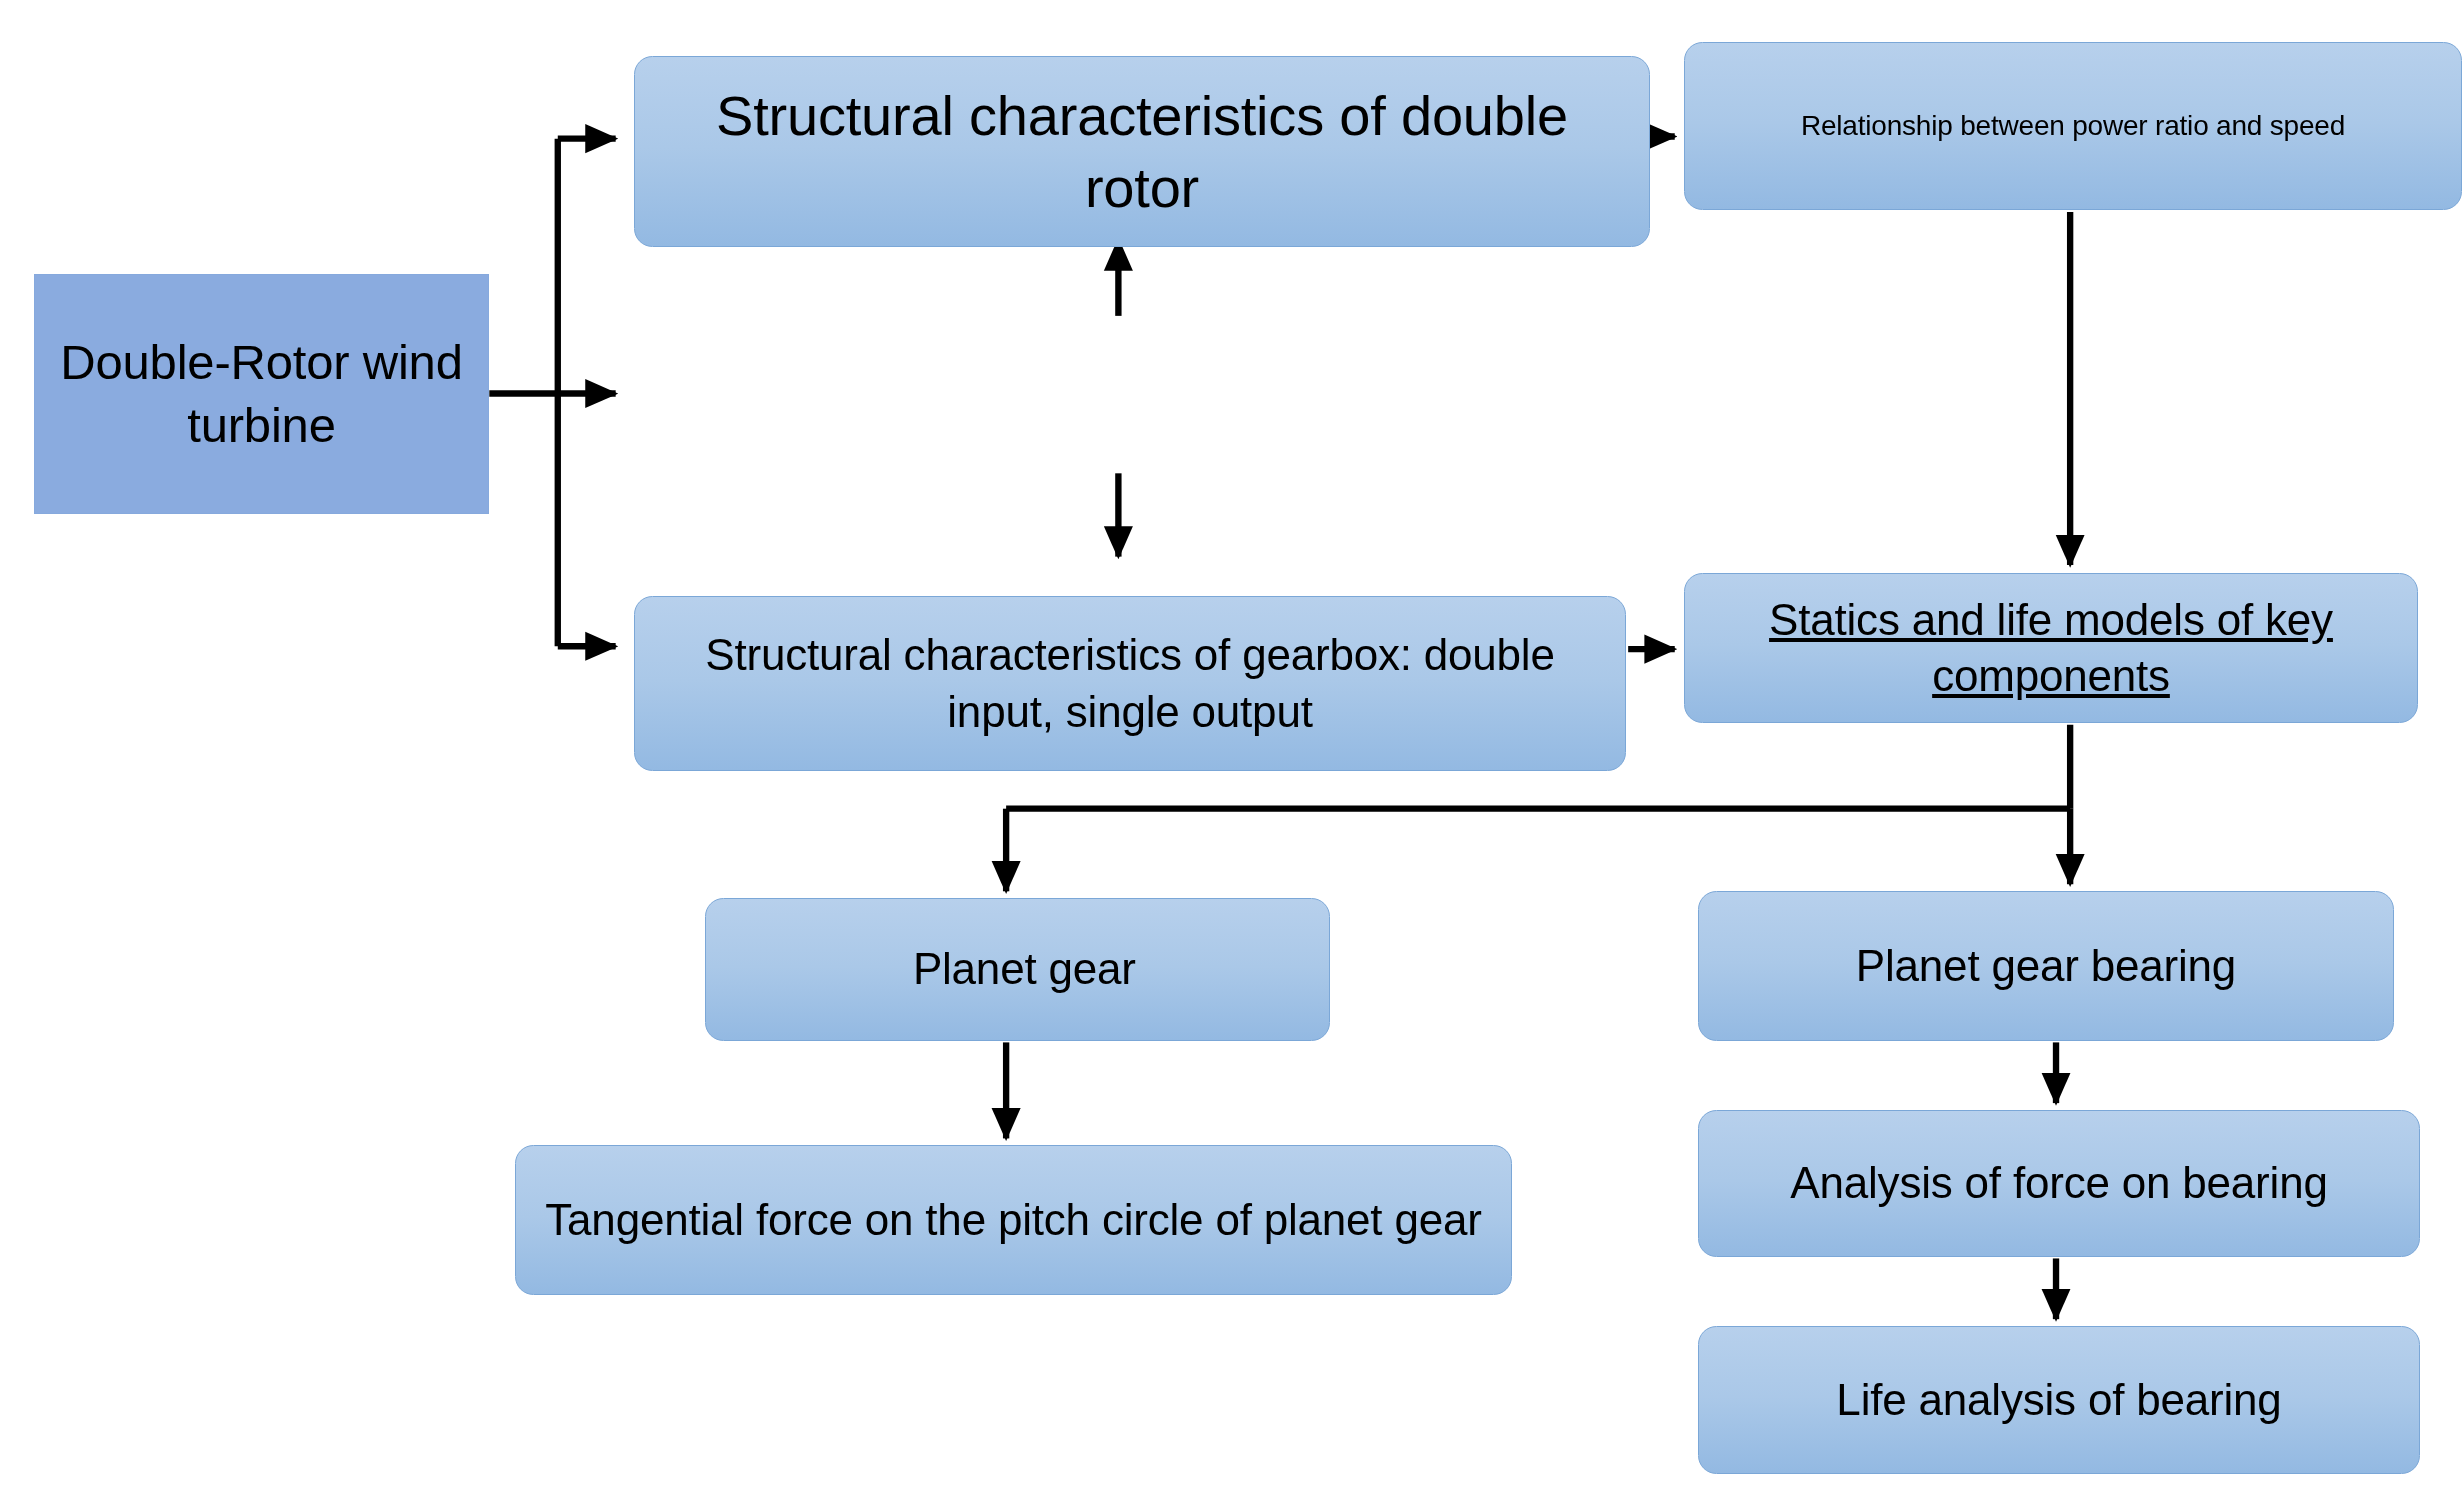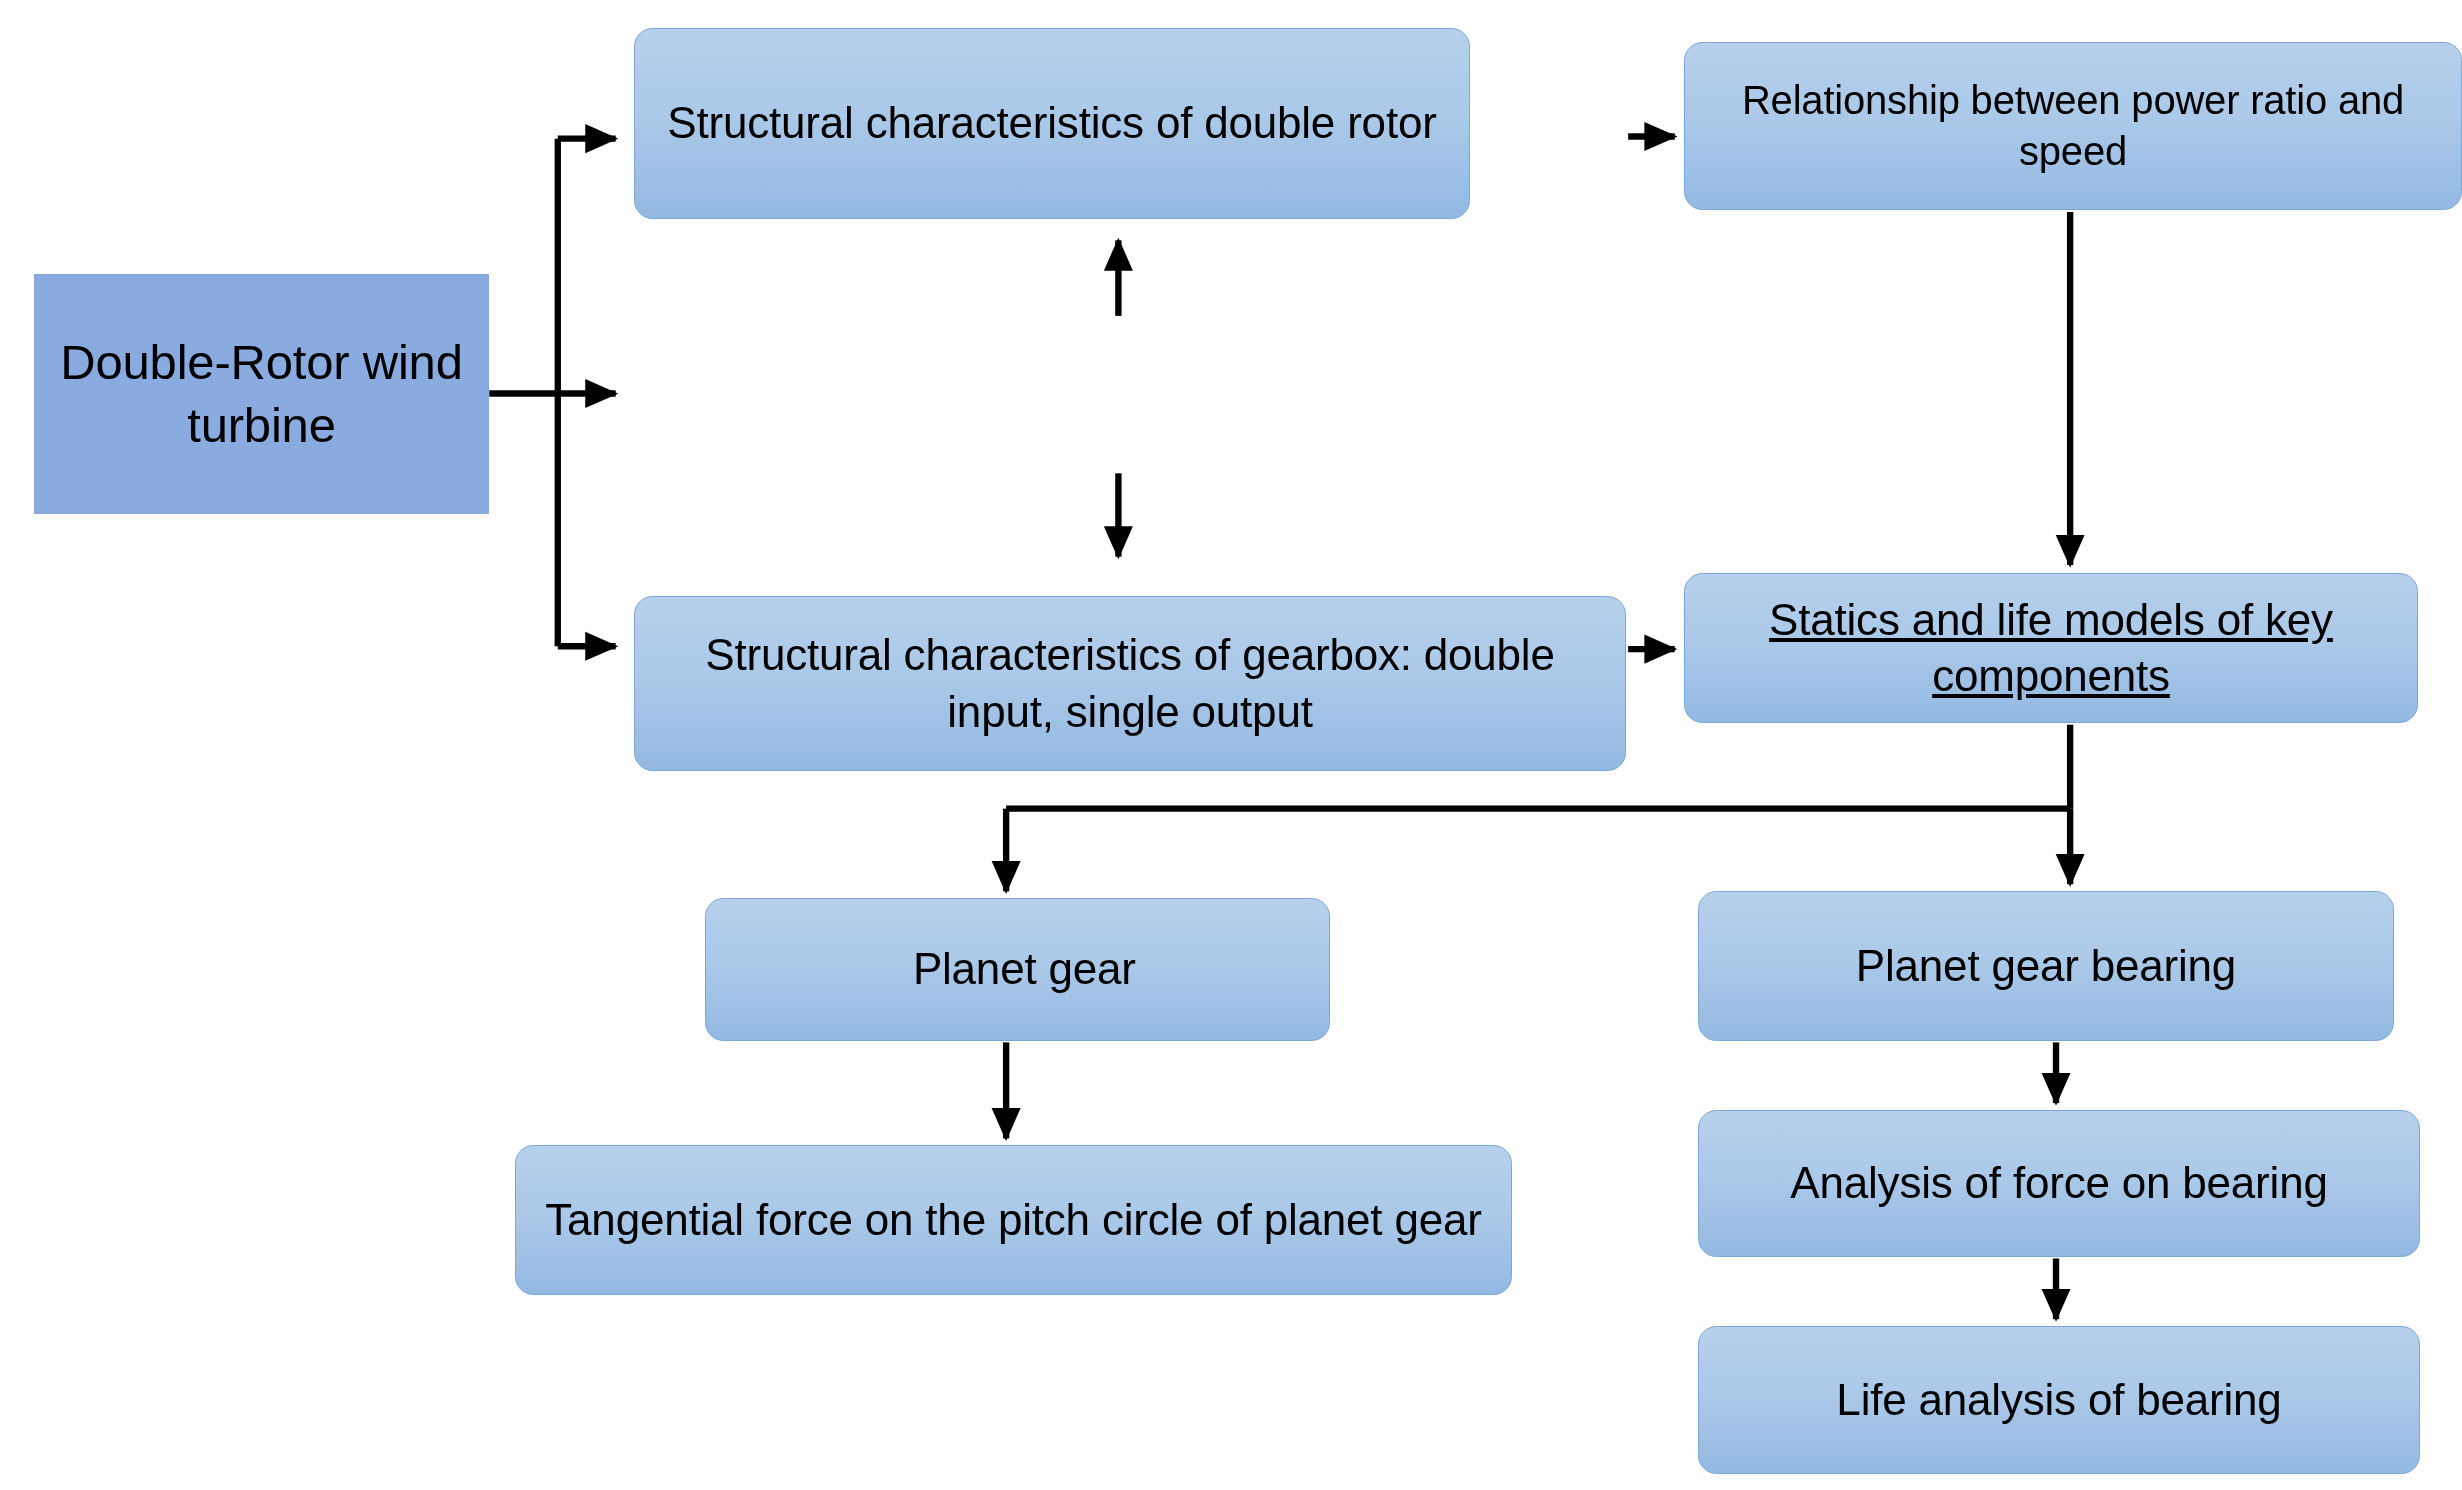--- a/index.html
+++ b/index.html
@@ -97,30 +97,30 @@
       <path d="M 2912 1476 L 2912 1562" marker-end="url(#ah)"></path>
 
       <path d="M 2912 1782 L 2912 1868" marker-end="url(#ah)"></path>
     </g>
   </svg>
 
   <div class="node flat" id="n-source" style="left: 34px; top: 274px; width: 455px; height: 240px; font-size: 49px;">
     <span class="label">Double-Rotor wind turbine</span>
   </div>
 
-  <div class="node rounded" id="n-double_rotor_structure" style="left: 634px; top: 28px; width: 836px; height: 191px; font-size: 44px;">
+  <div class="node rounded" id="n-double_rotor_structure" style="left: 634px; top: 56px; width: 1016px; height: 191px; font-size: 56px;">
     <span class="label">Structural characteristics of double rotor</span>
   </div>
 
 
   <div class="node rounded" id="n-gearbox_structure" style="left: 634px; top: 596px; width: 992px; height: 175px; font-size: 44px;">
     <span class="label">Structural characteristics of gearbox: double input, single output</span>
   </div>
 
-  <div class="node rounded" id="n-power_ratio_speed" style="left: 1684px; top: 42px; width: 778px; height: 168px; font-size: 40px;">
+  <div class="node rounded" id="n-power_ratio_speed" style="left: 1684px; top: 42px; width: 778px; height: 168px; font-size: 28px;">
     <span class="label">Relationship between power ratio and speed</span>
   </div>
 
   <div class="node rounded" id="n-statics_life_models" style="left: 1684px; top: 573px; width: 734px; height: 150px; font-size: 44px; text-decoration: underline;">
     <span class="label">Statics and life models of key components</span>
   </div>
 
   <div class="node rounded" id="n-planet_gear" style="left: 705px; top: 898px; width: 625px; height: 143px; font-size: 44px; padding-left: 32px;">
     <span class="label">Planet gear</span>
   </div>

